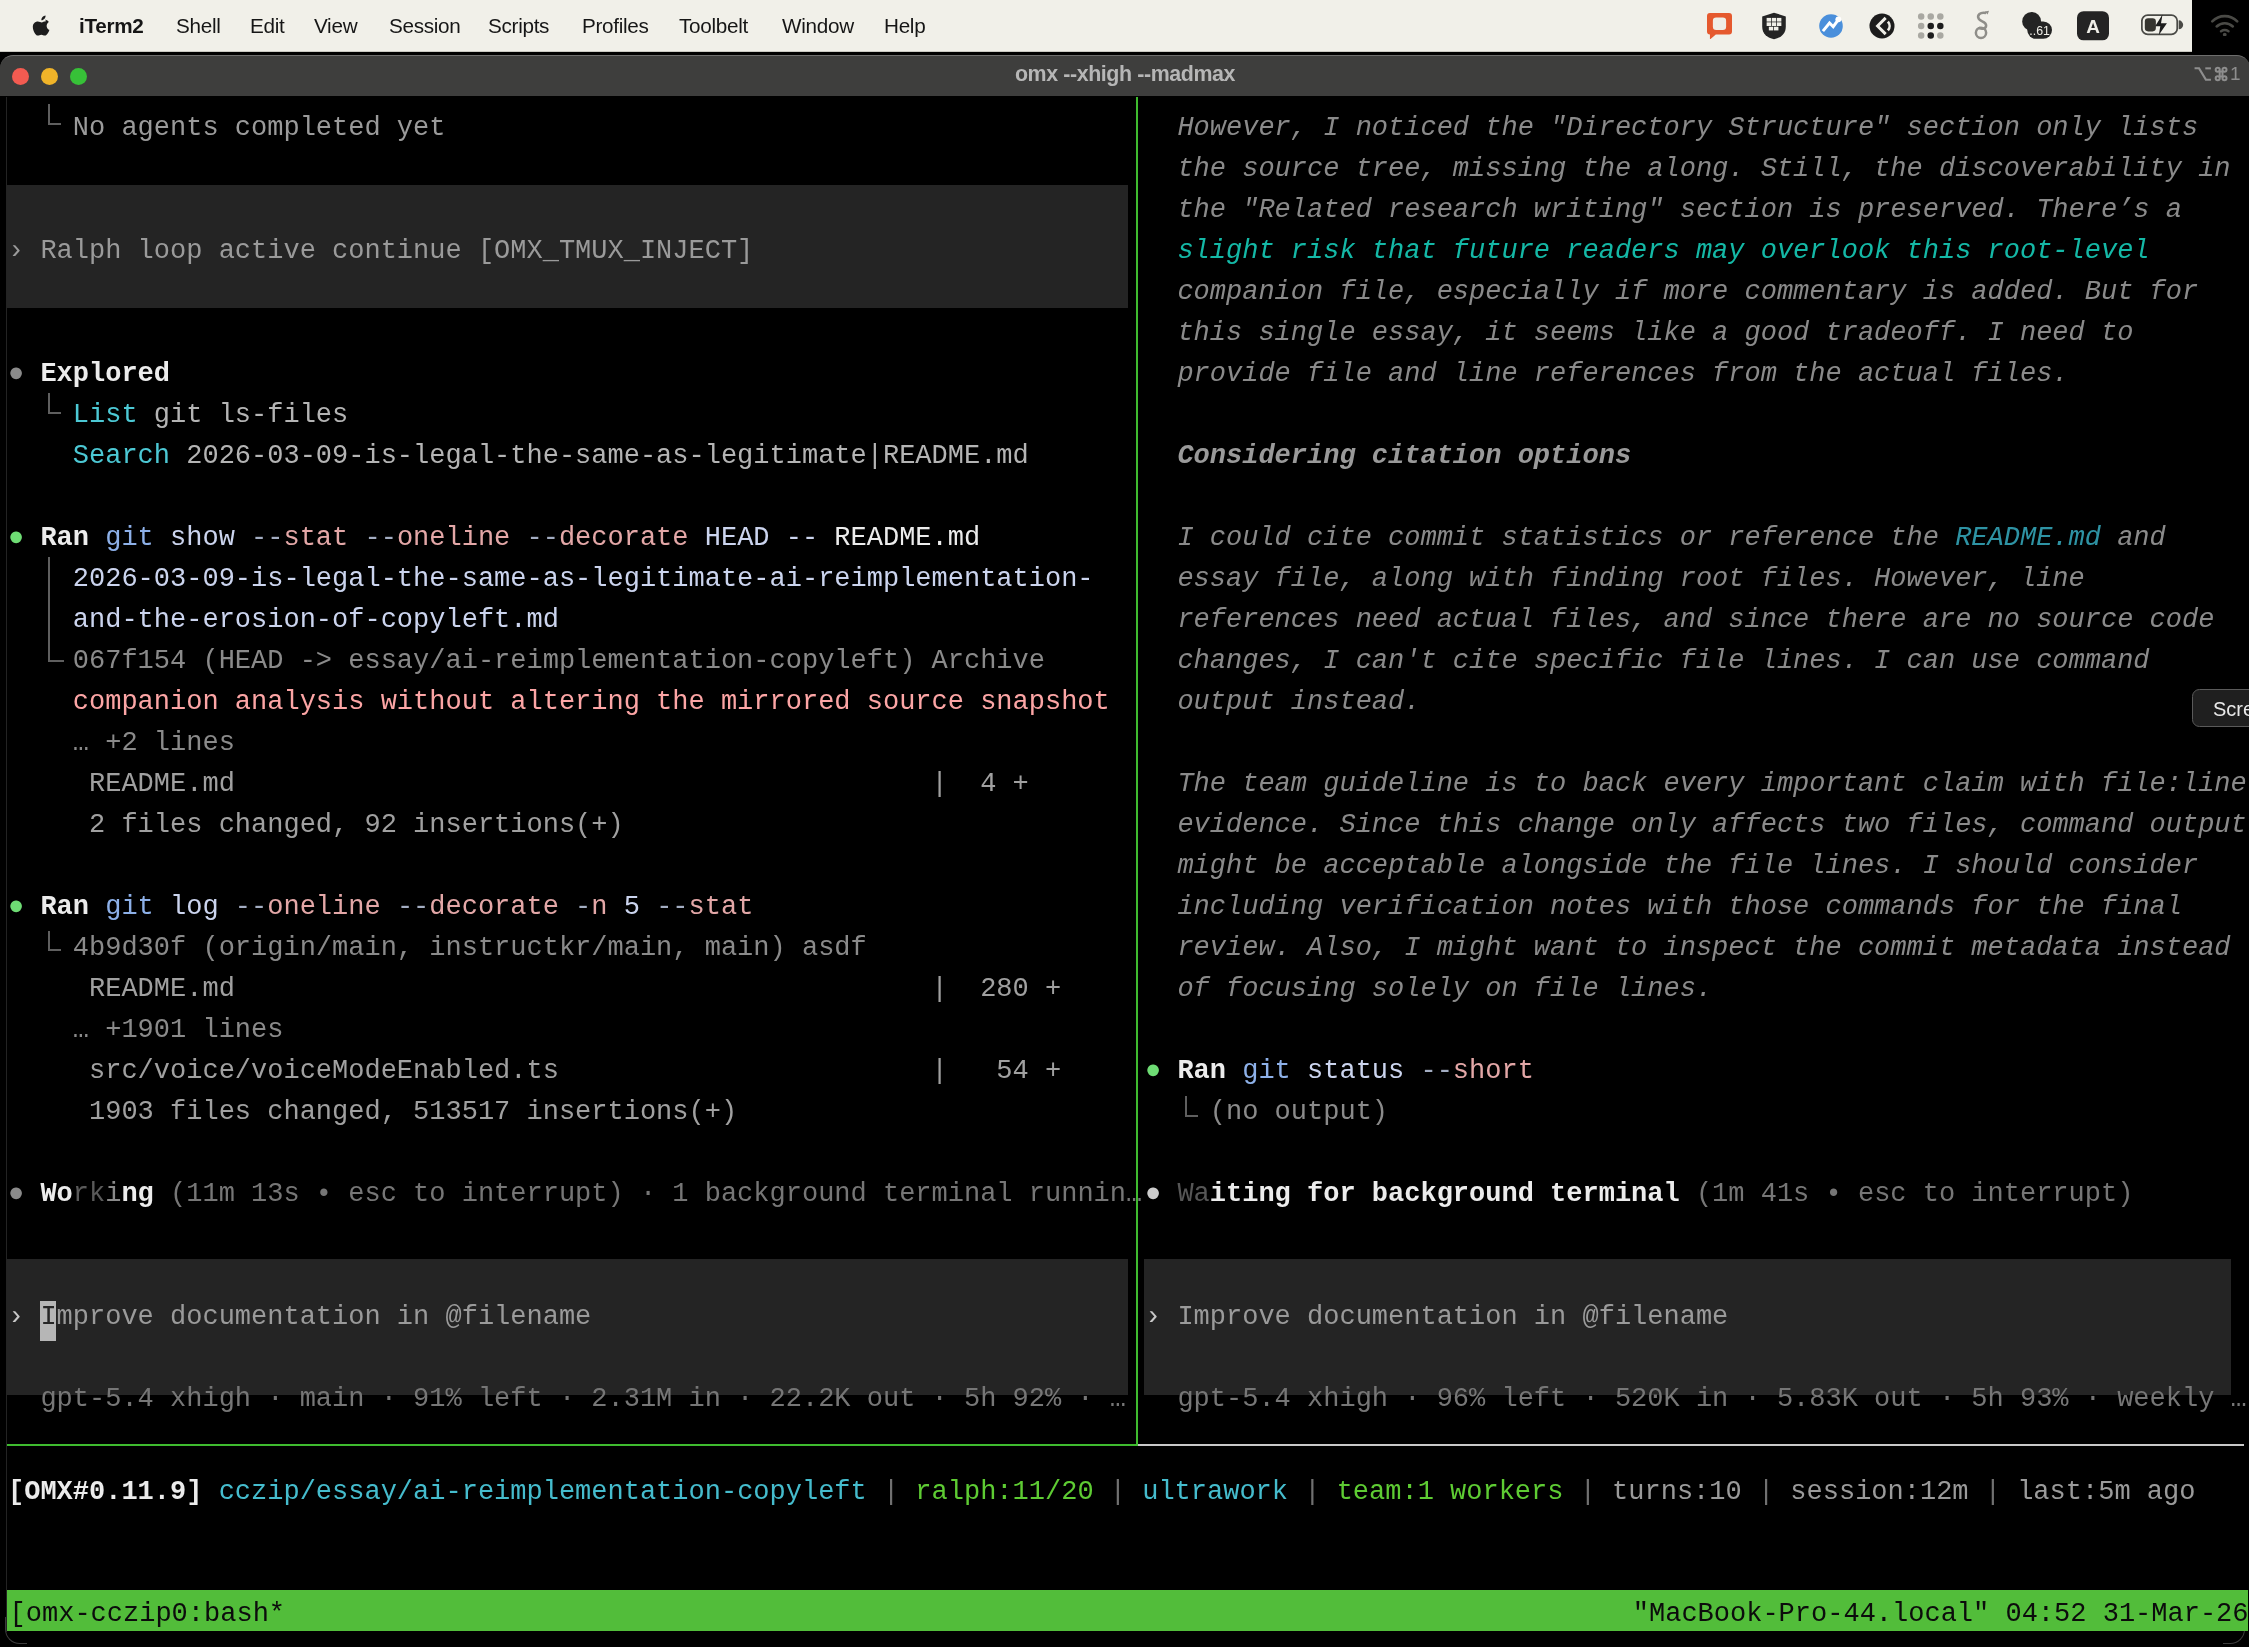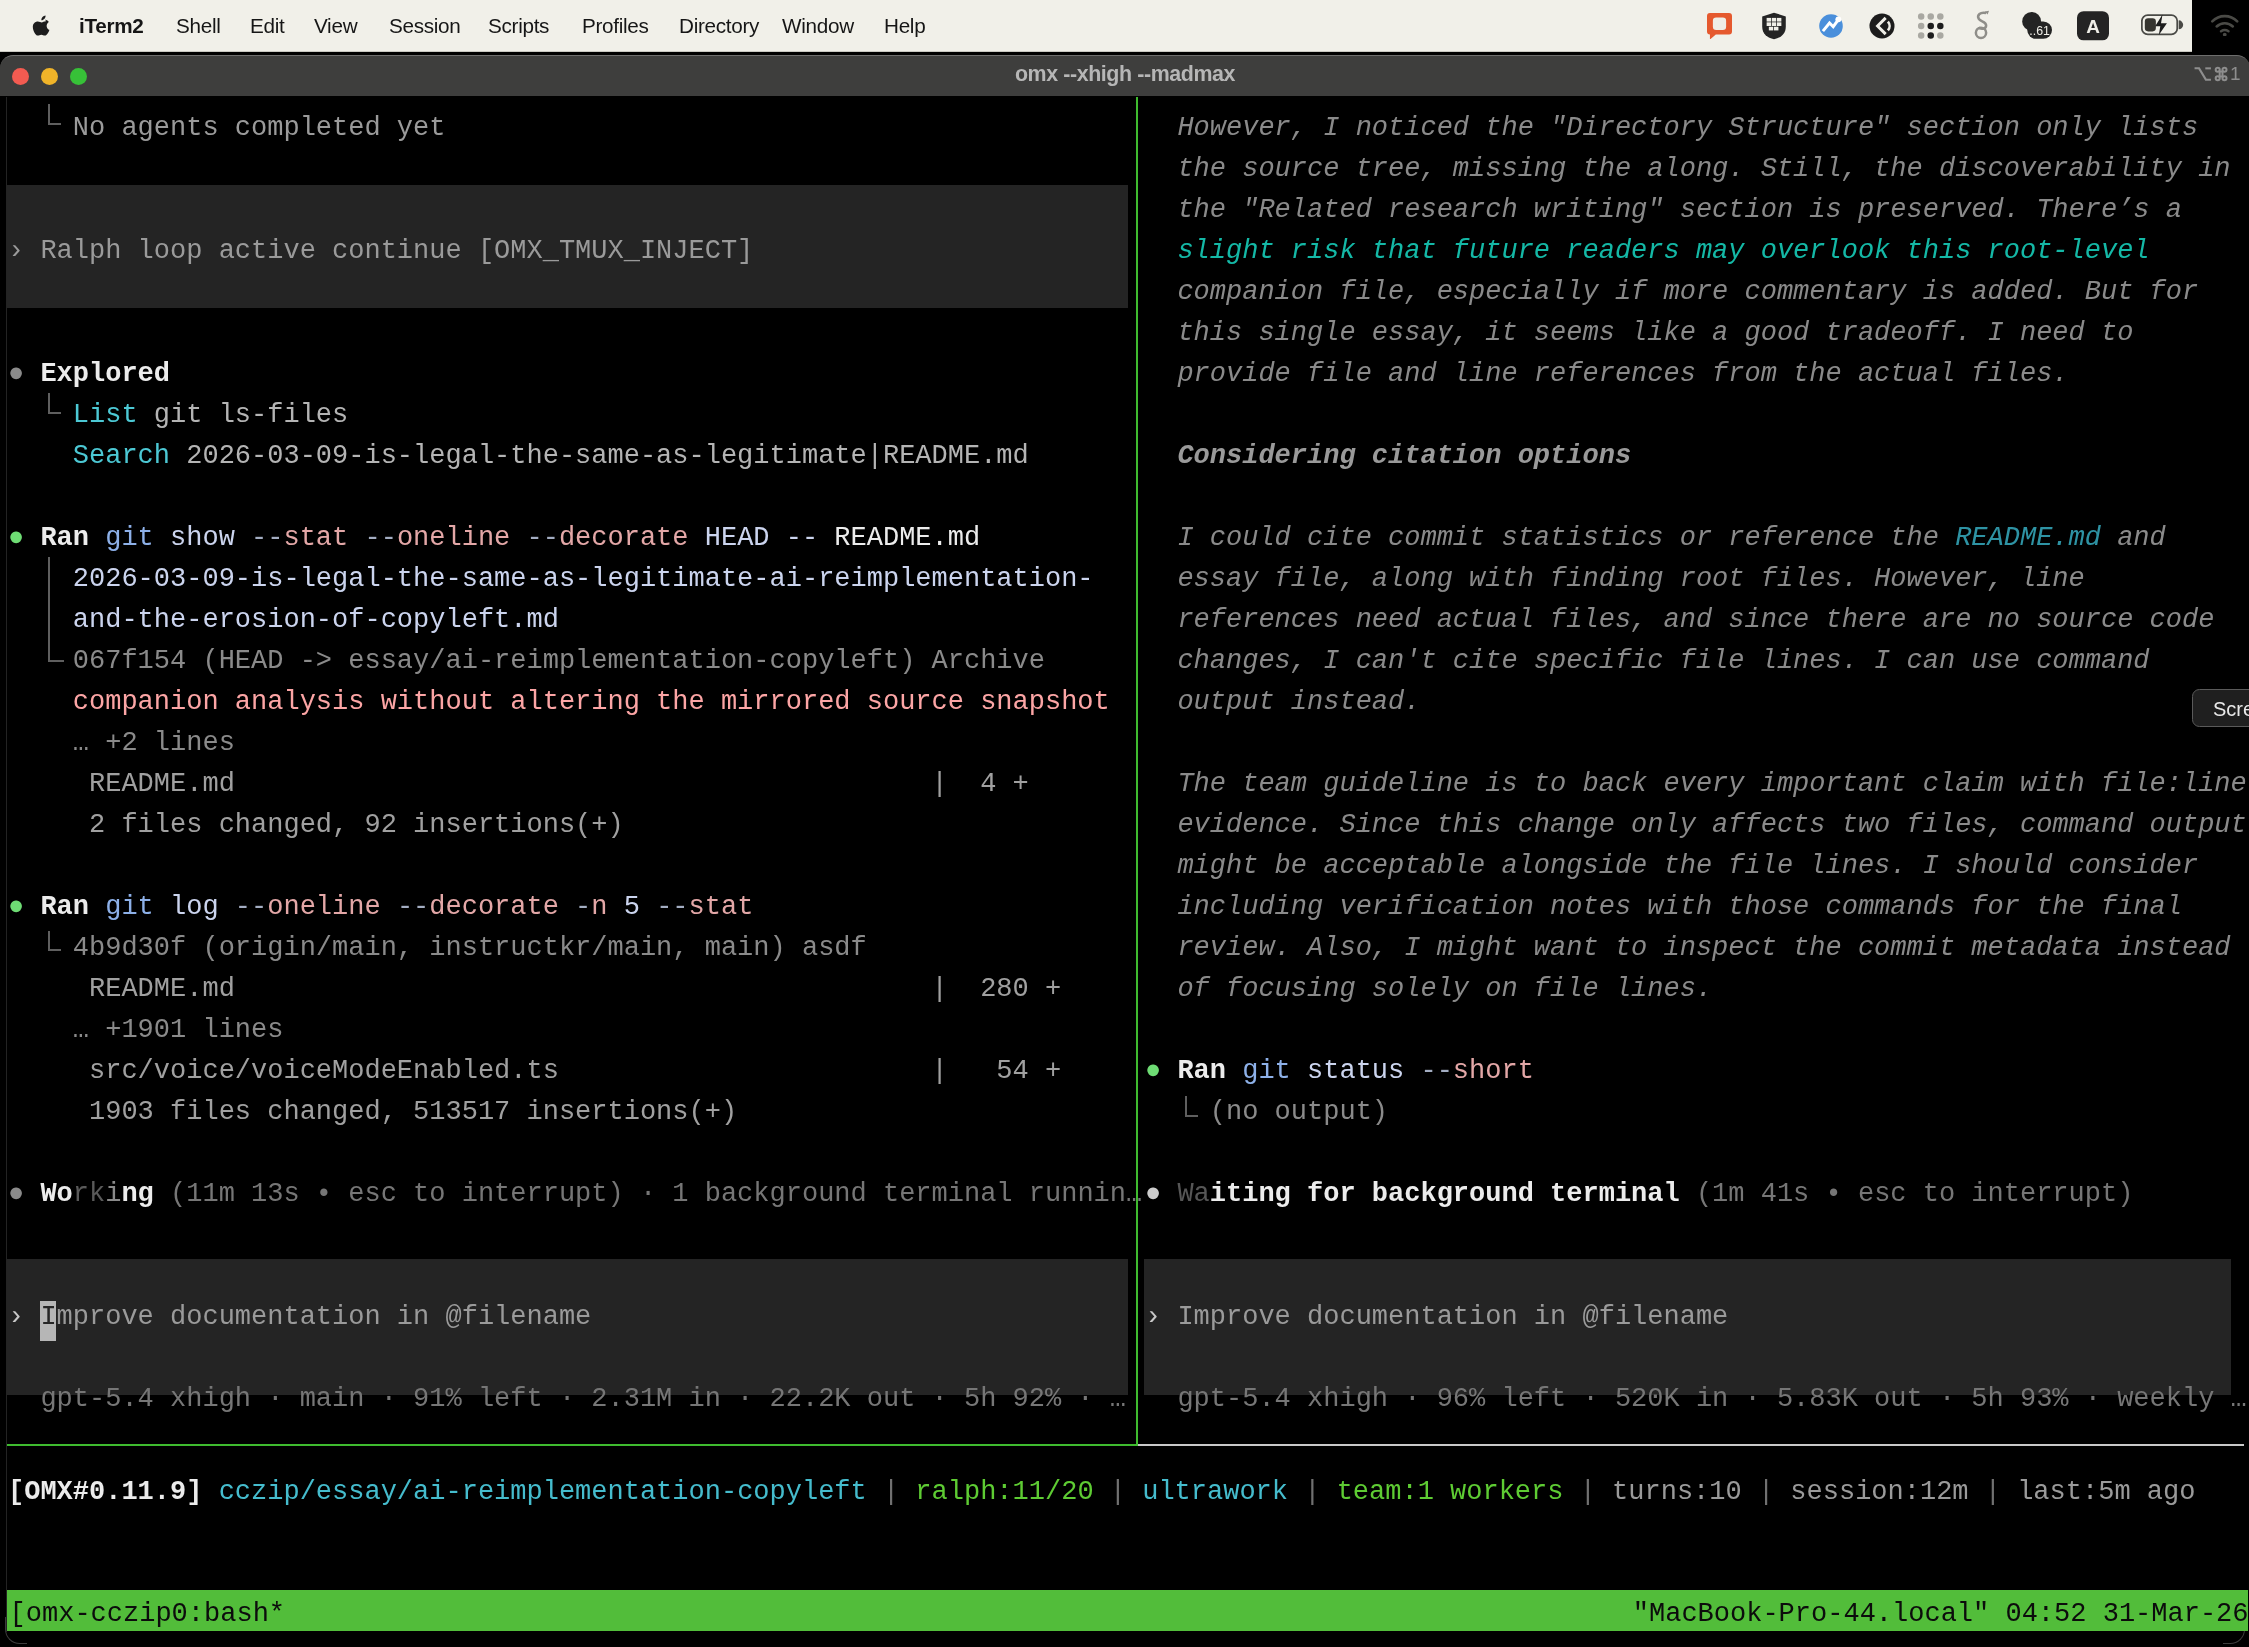--- a/index.html
+++ b/index.html
@@ -18,21 +18,21 @@
 <path fill="#1d1d1d" d="M19.2 8.7c-2.6-.2-4.8 1.5-6 1.5-1.3 0-3.3-1.4-5.4-1.4C4.2 8.9 .9 11.4 .9 16.3c0 3 1.1 6.2 2.5 8.3 1.2 1.8 2.6 3.8 4.5 3.7 1.8-.1 2.5-1.2 4.7-1.2 2.2 0 2.8 1.2 4.7 1.2 2 0 3.2-1.8 4.4-3.6 1.4-2.1 1.9-4.1 2-4.2-.1 0-3.8-1.5-3.8-5.7 0-3.5 2.9-5.2 3-5.3-1.6-2.4-4.2-2.7-5.1-2.8z"></path>
 <path fill="#1d1d1d" d="M16.9 5.2c1-1.2 1.7-2.9 1.5-4.6-1.5.1-3.2 1-4.2 2.2-.9 1.1-1.8 2.8-1.5 4.5 1.6.1 3.2-.9 4.2-2.1z"></path>
 </svg>
     <div class="mi" style="left:79px;font-weight:bold;">iTerm2</div>
     <div class="mi" style="left:176px;">Shell</div>
     <div class="mi" style="left:250px;">Edit</div>
     <div class="mi" style="left:314px;">View</div>
     <div class="mi" style="left:389px;">Session</div>
     <div class="mi" style="left:488px;">Scripts</div>
     <div class="mi" style="left:582px;">Profiles</div>
-    <div class="mi" style="left:679px;">Directory</div>
+    <div class="mi" style="left:679px;">Toolbelt</div>
     <div class="mi" style="left:782px;">Window</div>
     <div class="mi" style="left:884px;">Help</div>
 <svg class="ic" style="left:1707px;top:12.5px;" width="25" height="26.6" viewBox="0 0 34 36">
  <path d="M4 0 h26 a4 4 0 0 1 4 4 v21 a4 4 0 0 1-4 4 h-18 l-8 7 v-7 a4 4 0 0 1-4-4 v-21 a4 4 0 0 1 4-4 z" fill="#e5592e"></path>
  <rect x="8" y="6" width="18" height="17" rx="4.5" fill="#efeee7"></rect>
 </svg>
 <svg class="ic" style="left:1760px;top:11.8px;" width="28" height="28" viewBox="0 0 38 38">
  <path d="M19 1 L35 6 V20 C35 30 28 35 19 37 C10 35 3 30 3 20 V6 Z" fill="#242424"></path>
  <g fill="#efeee7">
         <rect x="9" y="8" width="6" height="5"></rect>

